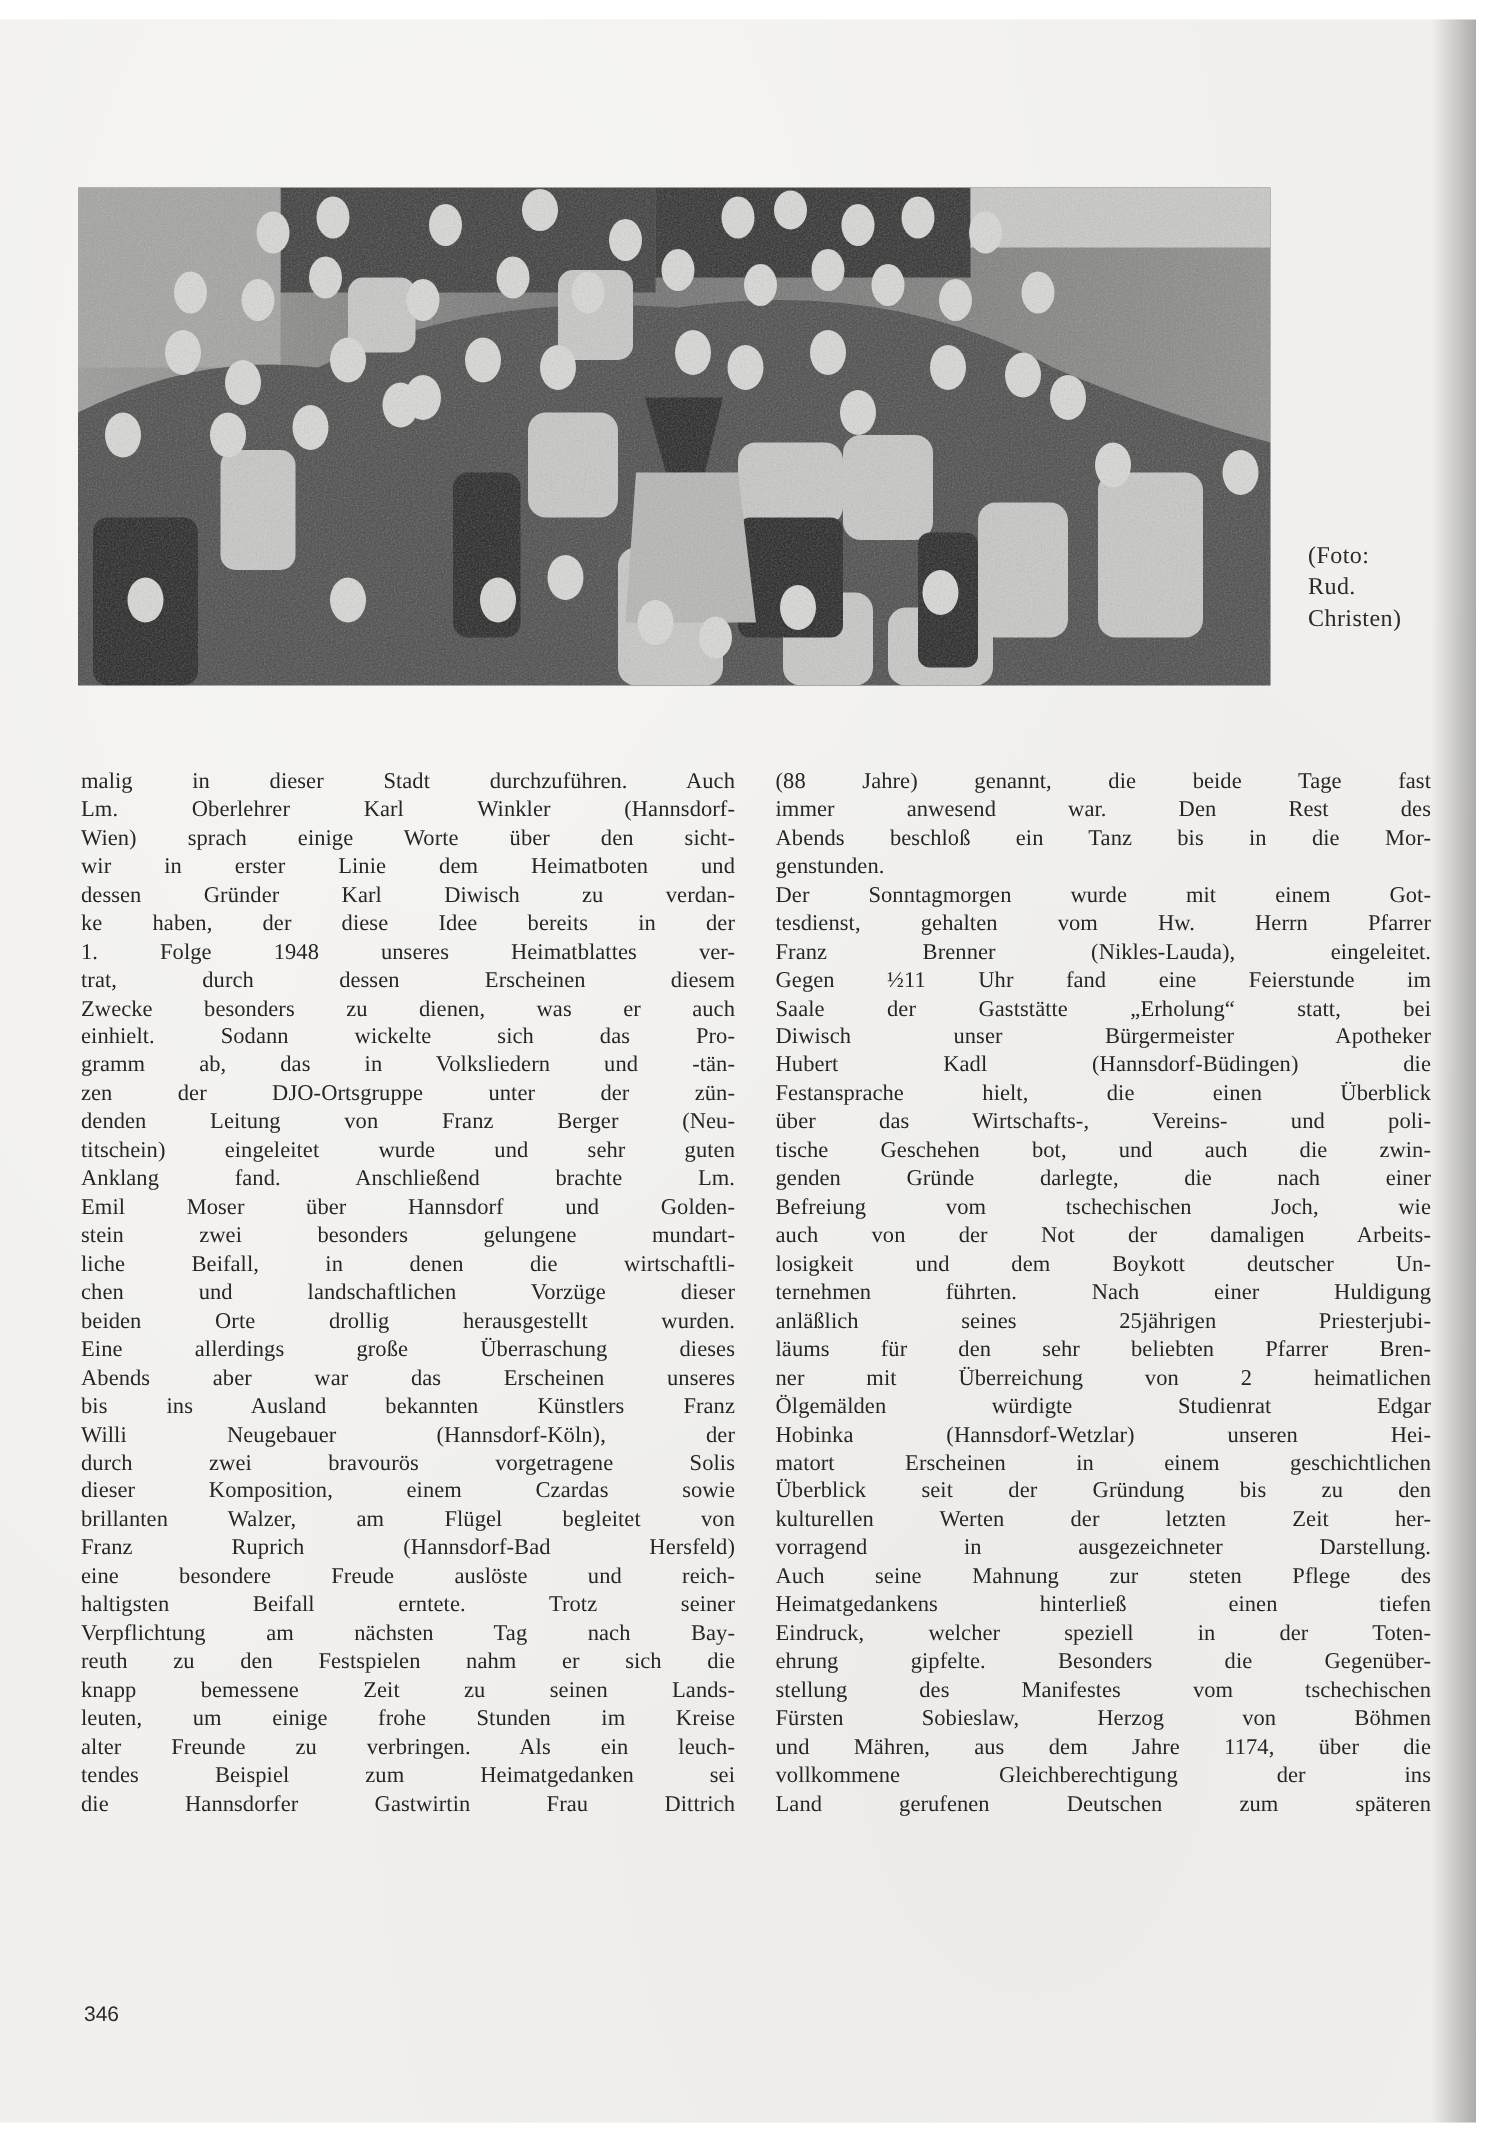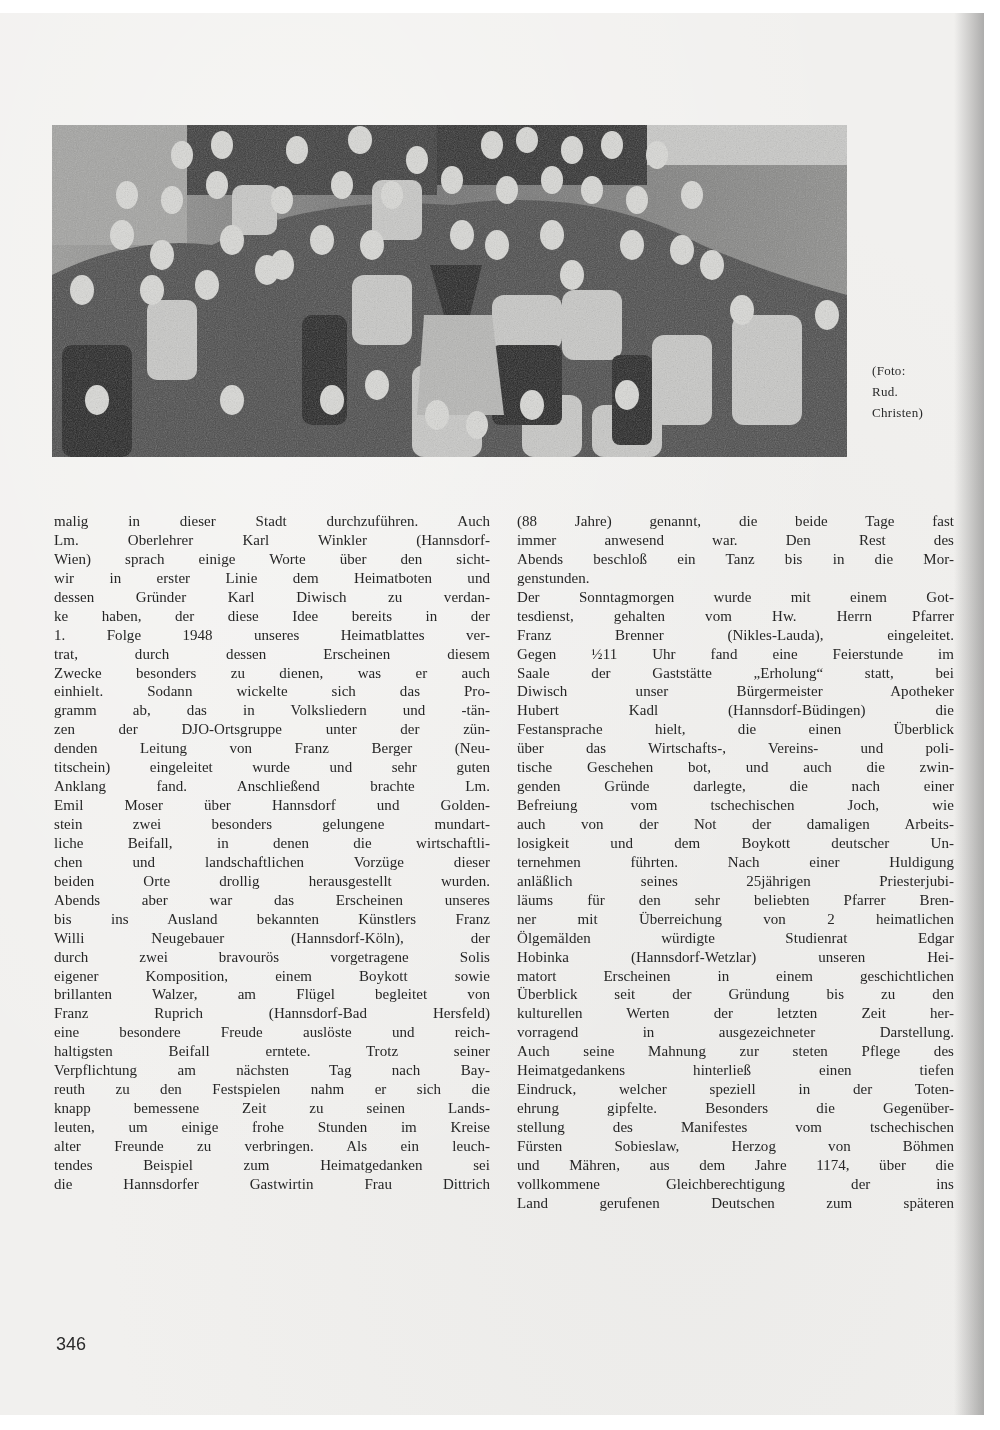--- a/index.html
+++ b/index.html
@@ -42,21 +42,21 @@
     background: #7e7e7e;
     overflow: hidden;
   }
   .photo svg { display: block; }
   .caption {
     position: absolute;
     left: 872px;
     top: 347px;
     width: 90px;
     font-family: "Liberation Serif", "DejaVu Serif", serif;
-    font-size: 13px;
+    font-size: 16px;
     line-height: 21px;
     color: #2a2a2a;
     letter-spacing: 0.3px;
   }
   .caption div { white-space: nowrap; }
   .column {
     position: absolute;
     top: 499px;
     font-family: Liberation Serif, serif;
     font-size: 15px;
@@ -74,21 +74,21 @@
     text-align-last: justify;
   }
   .line.last {
     text-align-last: left;
   }
   .page-number {
     position: absolute;
     left: 56px;
     top: 1321px;
     font-family: "Liberation Sans", "DejaVu Sans", sans-serif;
-    font-size: 18px;
+    font-size: 14px;
     color: #2a2a2a;
   }
 </style>
 </head>
 <body>
 
 <div class="paper">
 
   <div class="photo">
     <svg width="795" height="332" viewBox="0 0 795 332">
@@ -214,25 +214,26 @@
     <span class="line">gramm ab, das in Volksliedern und -tän-</span>
     <span class="line">zen der DJO-Ortsgruppe unter der zün-</span>
     <span class="line">denden Leitung von Franz Berger (Neu-</span>
     <span class="line">titschein) eingeleitet wurde und sehr guten</span>
     <span class="line">Anklang fand. Anschließend brachte Lm.</span>
     <span class="line">Emil Moser über Hannsdorf und Golden-</span>
     <span class="line">stein zwei besonders gelungene mundart-</span>
     <span class="line">liche Beifall, in denen die wirtschaftli-</span>
     <span class="line">chen und landschaftlichen Vorzüge dieser</span>
     <span class="line">beiden Orte drollig herausgestellt wurden.</span>
+    <span class="line">Eine allerdings große Überraschung dieses</span>
     <span class="line">Abends aber war das Erscheinen unseres</span>
     <span class="line">bis ins Ausland bekannten Künstlers Franz</span>
     <span class="line">Willi Neugebauer (Hannsdorf-Köln), der</span>
     <span class="line">durch zwei bravourös vorgetragene Solis</span>
-    <span class="line">eigener Komposition, einem Boykott sowie</span>
+    <span class="line">dieser Komposition, einem Czardas sowie</span>
     <span class="line">brillanten Walzer, am Flügel begleitet von</span>
     <span class="line">Franz Ruprich (Hannsdorf-Bad Hersfeld)</span>
     <span class="line">eine besondere Freude auslöste und reich-</span>
     <span class="line">haltigsten Beifall erntete. Trotz seiner</span>
     <span class="line">Verpflichtung am nächsten Tag nach Bay-</span>
     <span class="line">reuth zu den Festspielen nahm er sich die</span>
     <span class="line">knapp bemessene Zeit zu seinen Lands-</span>
     <span class="line">leuten, um einige frohe Stunden im Kreise</span>
     <span class="line">alter Freunde zu verbringen. Als ein leuch-</span>
     <span class="line">tendes Beispiel zum Heimatgedanken sei</span>

